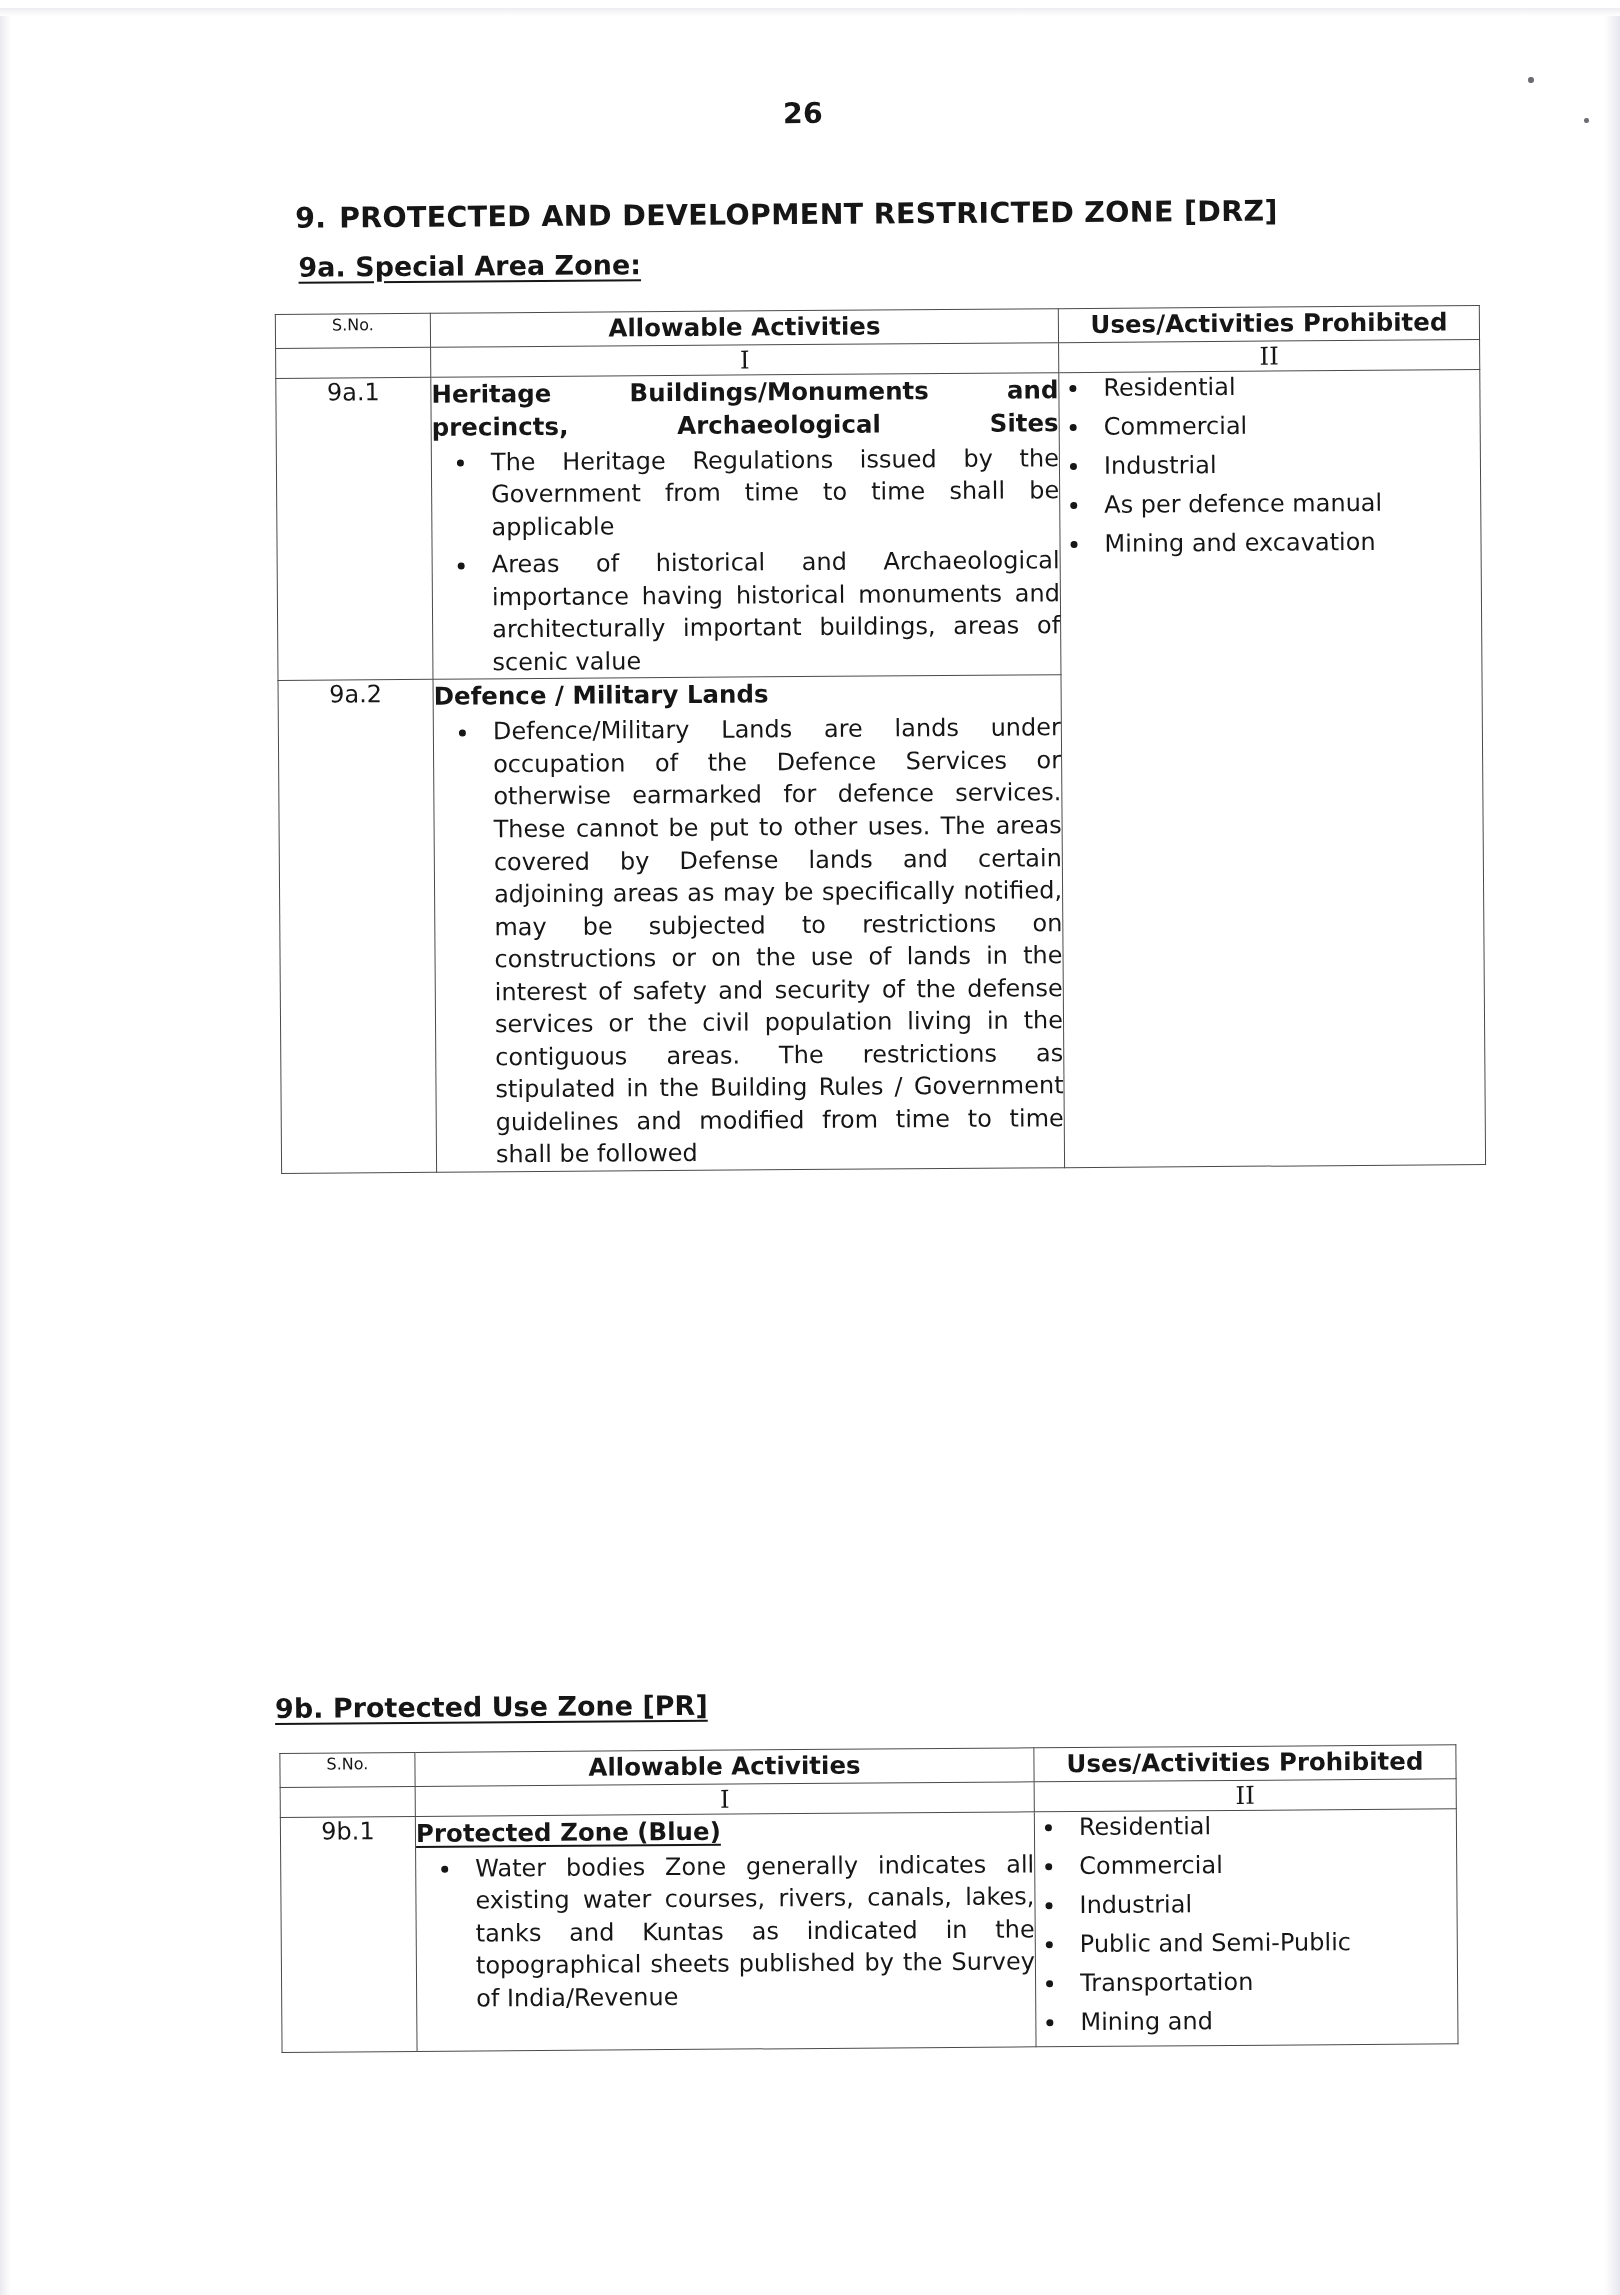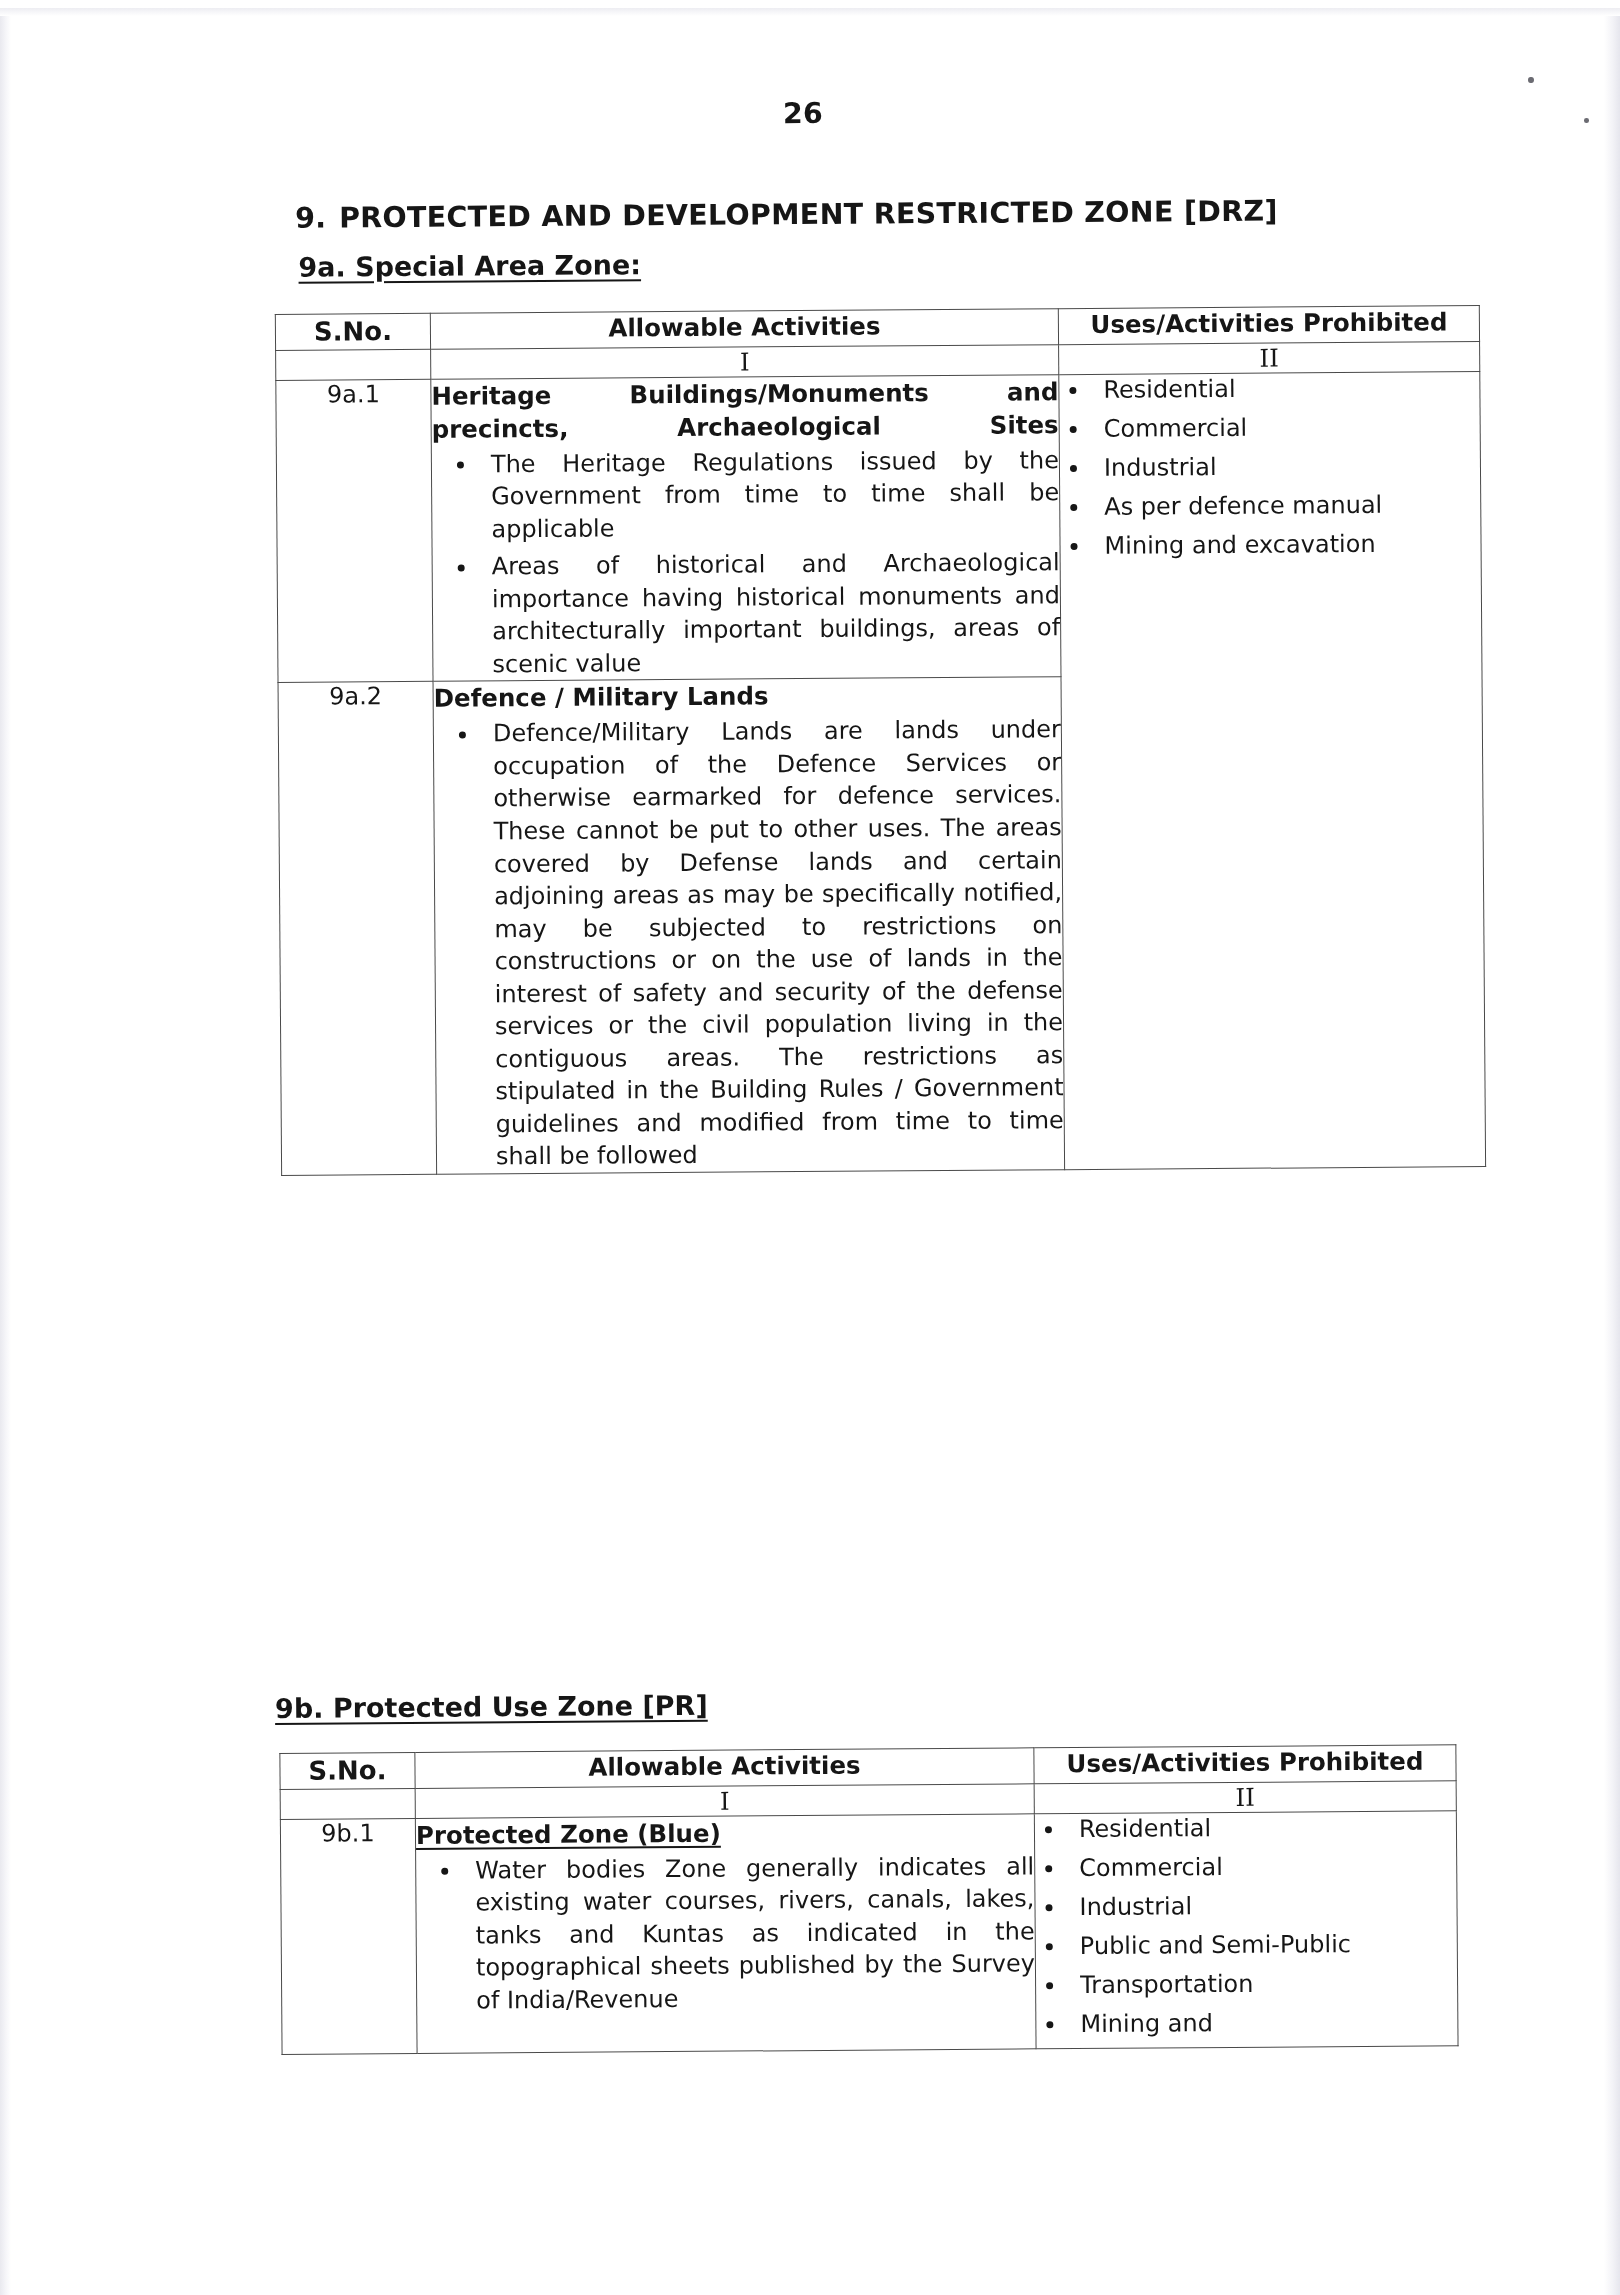--- a/index.html
+++ b/index.html
@@ -109,21 +109,21 @@
   #table-9b col.c2 { width: 619px; }
   #table-9b col.c3 { width: 422px; }
 
   .th-cell {
     text-align: center;
     font-weight: 700;
     font-size: 24.5px;
     line-height: 1.33;
     padding: 19px 4.7px 17.4px 4.7px;
   }
-  .th-sno { font-weight: 700; font-size: 26px; }
+  .th-sno { font-weight: 400; font-size: 16px; }
 
   .numeral-cell {
     text-align: center;
     font-weight: 400;
     font-size: 24.5px;
     font-family: "DejaVu Serif", serif;
     padding: 8px 3.2px 9.5px 3.2px;
   }
   .numeral-blank { }
 

